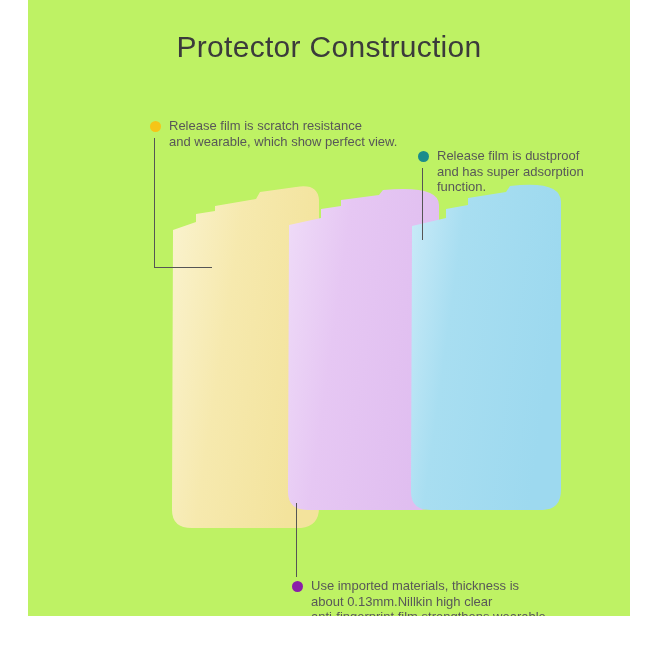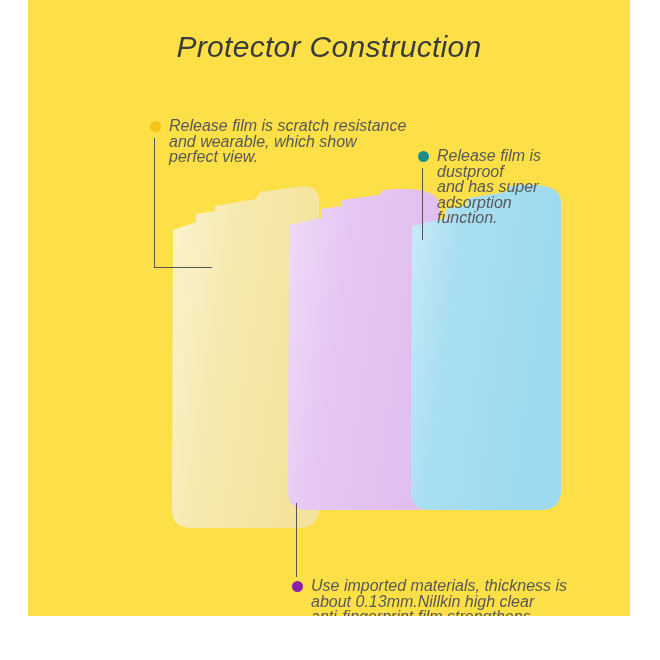--- a/index.html
+++ b/index.html
@@ -65,21 +65,21 @@
     width: 11px;
     height: 11px;
     border-radius: 50%;
     left: 0;
     top: 3px;
   }
   .callout-text {
     position: absolute;
     left: 19px;
     top: 0;
-    font-size: 16px;
+    font-size: 13px;
     line-height: 15.5px;
     color: #585858;
     white-space: pre-line;
   }
 
   #callout-release-film { left: 122px; top: 118px; width: 260px; }
   #callout-dustproof    { left: 390px; top: 148px; width: 190px; }
   #callout-materials    { left: 264px; top: 578px; width: 300px; }
 
   
@@ -108,21 +108,21 @@
 
   
   #leader-purple { left: 268px; top: 503px; width: 1px; height: 74px; }
   #leader-purple .leader-v { left: 0; top: 0; height: 74px; }
 </style>
 </head>
 <body>
 
 <div id="page" style="background: rgb(255, 255, 255);">
 
-  <div id="panel" style="background: #fde047; font-style: italic;">
+  <div id="panel" style="background: #bef264;">
 
     <div id="title">Protector Construction</div>
 
     <div class="sheet" id="sheet-yellow">
       <svg width="155" height="355" viewBox="0 0 155 355" xmlns="http://www.w3.org/2000/svg">
         <defs>
           <linearGradient id="gy" x1="0" y1="0" x2="1" y2="0.35">
             <stop offset="0%" stop-color="#FAF3D0"></stop>
             <stop offset="45%" stop-color="#F6E9AE"></stop>
             <stop offset="100%" stop-color="#F3E39C"></stop>

